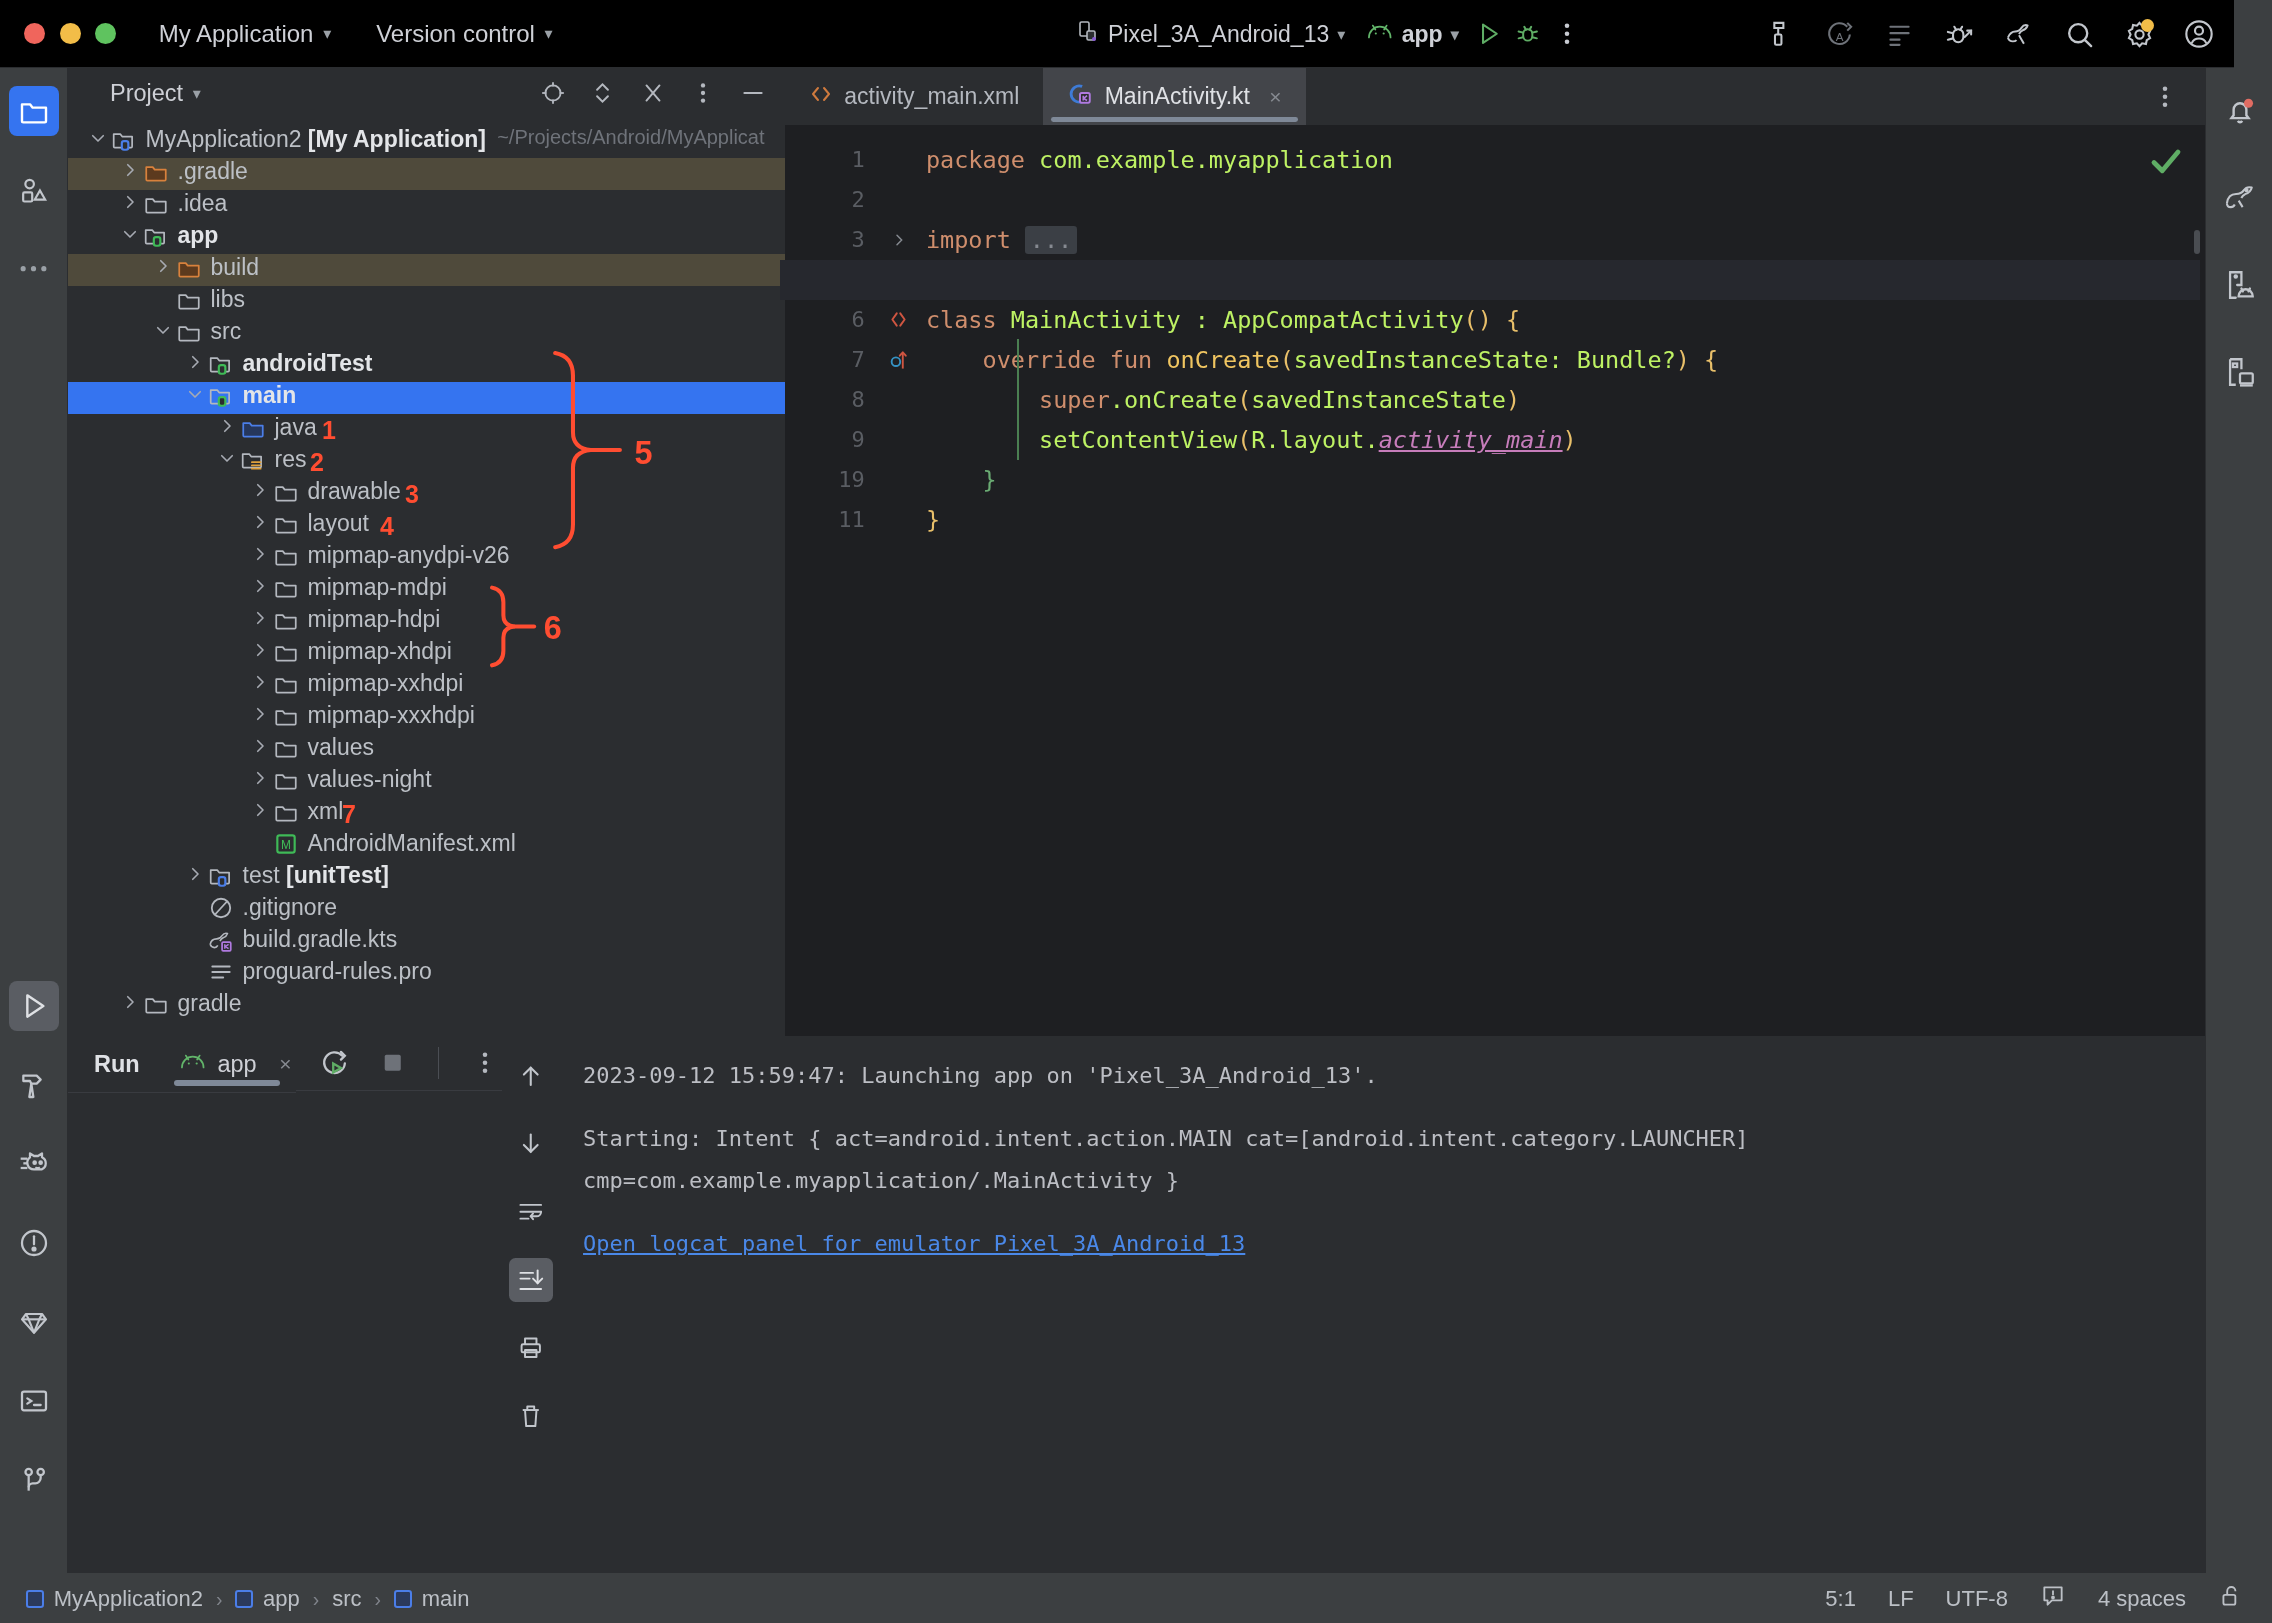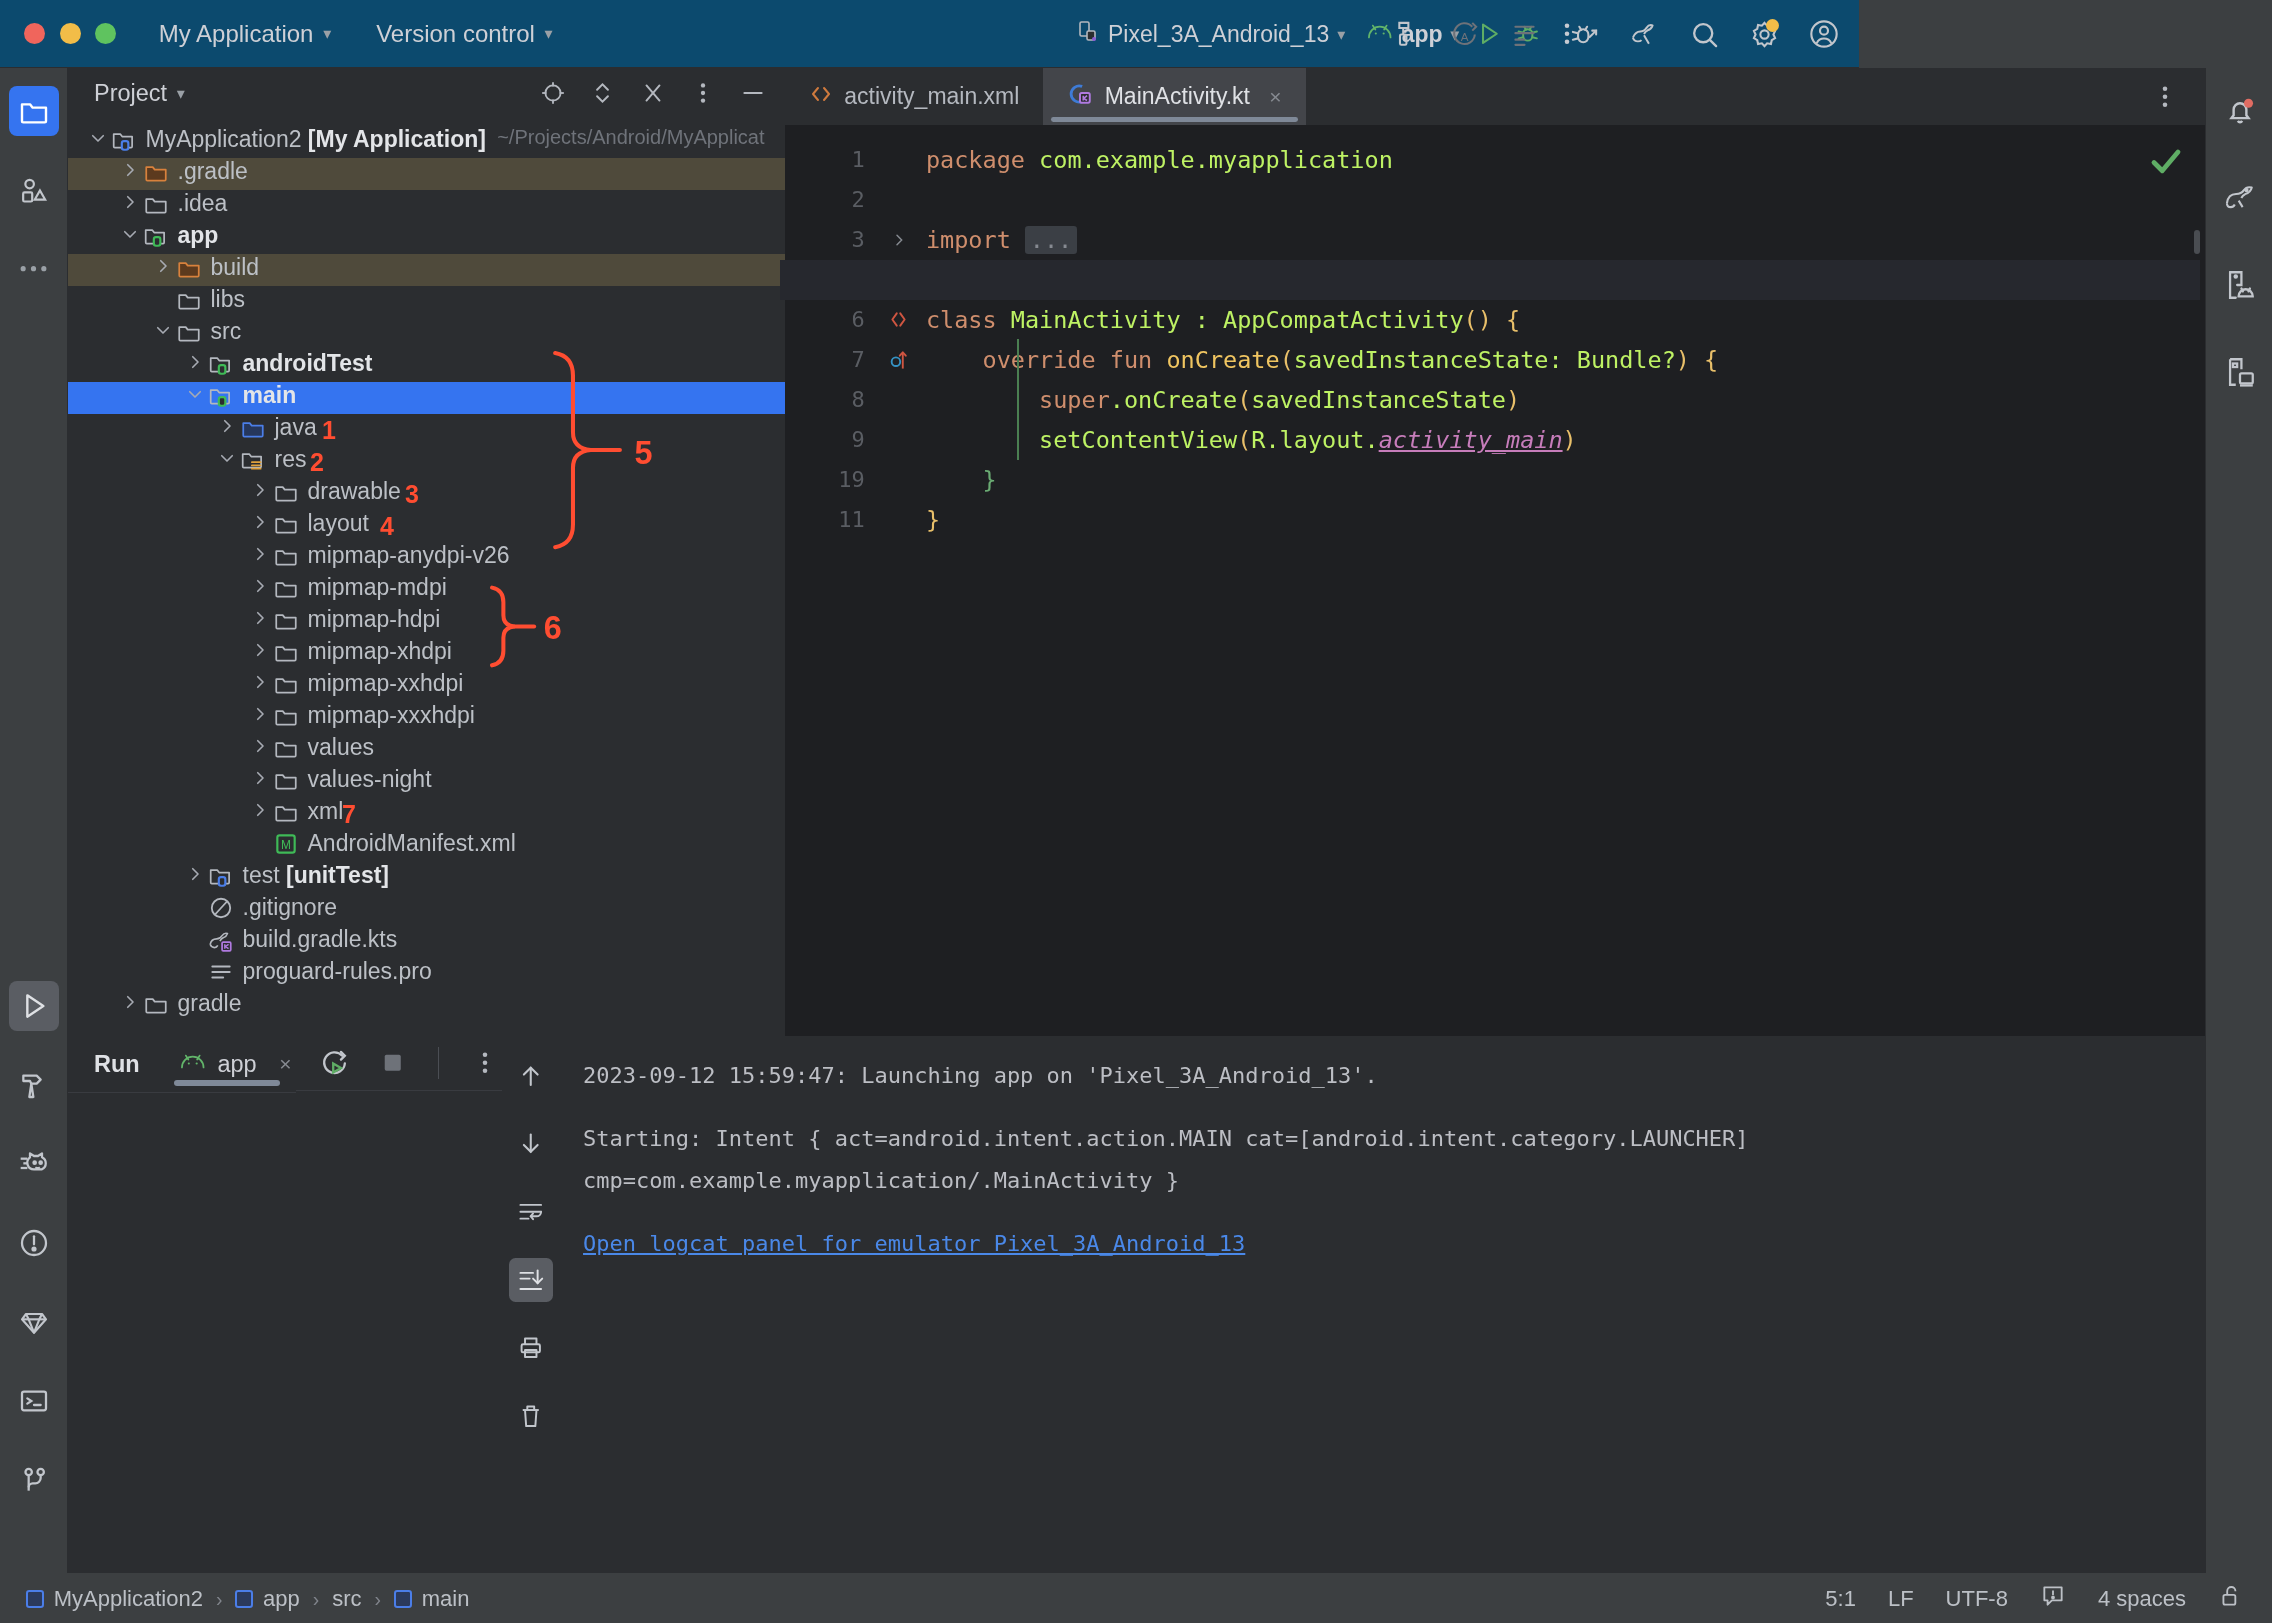--- a/index.html
+++ b/index.html
@@ -7,22 +7,22 @@
   body {
     background:#2b2d30;
     font-family:"Liberation Sans", sans-serif;
     color:#ced0d6;
     -webkit-font-smoothing: antialiased;
   }
   .app { position:relative; width:2273px; height:1624px; background:#3c3f41; }
 
   
   .titlebar {
-    position:absolute; left:0; top:0; width:1859px; height:68px;
-    background:#0c4a6e;
+    position:absolute; left:0; top:0; width:2234px; height:68px;
+    background:#000000;
     display:flex; align-items:center;
     border-bottom:0.8px solid #2b2d30;
   }
   .traffic { display:flex; gap:14.6px; margin-left:24px; align-items:center;}
   .tl { width:21px; height:21px; border-radius:50%; }
   .tl.red{background:#f0655c;} .tl.yel{background:#f2bd48;} .tl.grn{background:#5fc35f;}
   .tb-menu { display:flex; align-items:center; margin-left:36px; gap:32px; }
   .tb-item { display:flex; align-items:center; gap:9.7px; font-size:24px; color:#ced0d6; padding:4.9px 6.5px; border-radius:4.9px; }
   .chev { font-size:16px; color:#9aa0a6; }
   .tb-center { position:absolute; left:1068px; top:0; height:68px; display:flex; align-items:center; gap:5px; }
@@ -50,21 +50,21 @@
     display:flex; flex-direction:column; align-items:center;
   }
   .rs-top { margin-top:18px; display:flex; flex-direction:column; gap:37px; align-items:center;}
 
   
   .project-panel {
     position:absolute; left:68px; top:68px; width:717px; height:968px;
     background:#2b2d30; display:flex; flex-direction:column;
   }
   .pp-header {
-    height:50px; display:flex; align-items:center; padding:0 18px 0 26px;
+    height:50px; display:flex; align-items:center; padding:0 18px 0 42px;
     background:#2b2d30;
   }
   .pp-title { font-size:23.5px; color:#ced0d6; display:flex; align-items:center; gap:9.7px;}
   .pp-tools { margin-left:auto; display:flex; align-items:center; gap:21px; }
   .pp-tool { width:29px; height:29px; display:flex; align-items:center; justify-content:center; color:#b4b8bf;}
   .tree { flex:1; overflow:hidden; padding-top:8px; font-size:23px; position:relative;}
   .row { height:32px; display:flex; align-items:flex-start; white-space:nowrap; position:relative; }
   .row.hl-build { background:#4f4a3b; }
   .row.sel { background:#3574f0; }
   .row.sel .lbl { color:#ffffff; }

